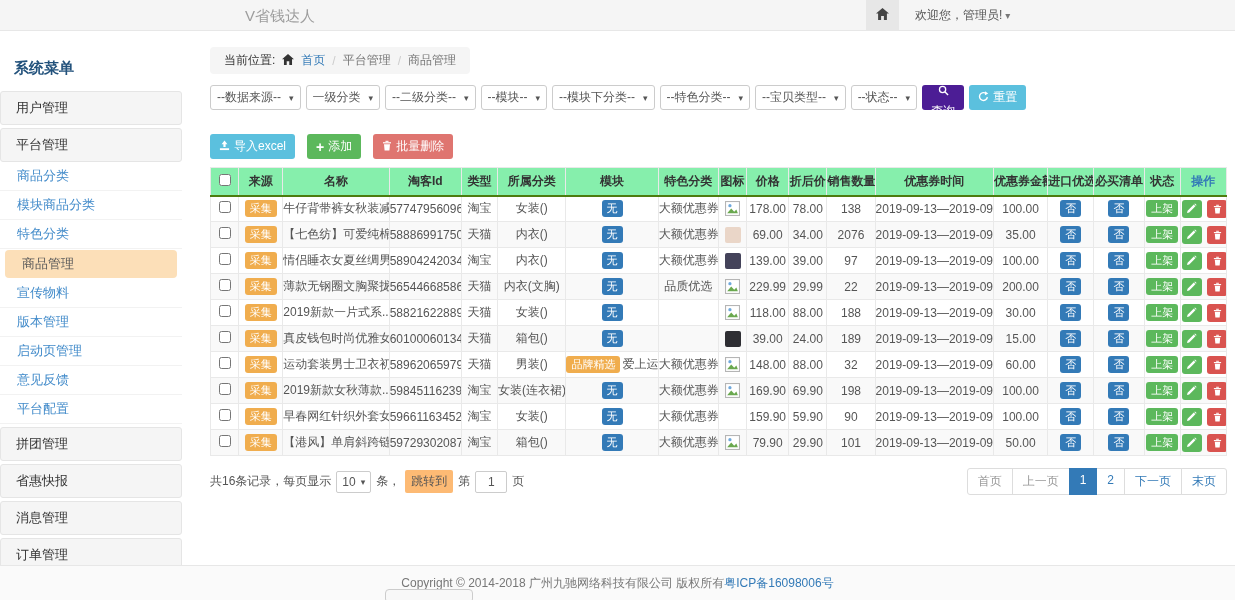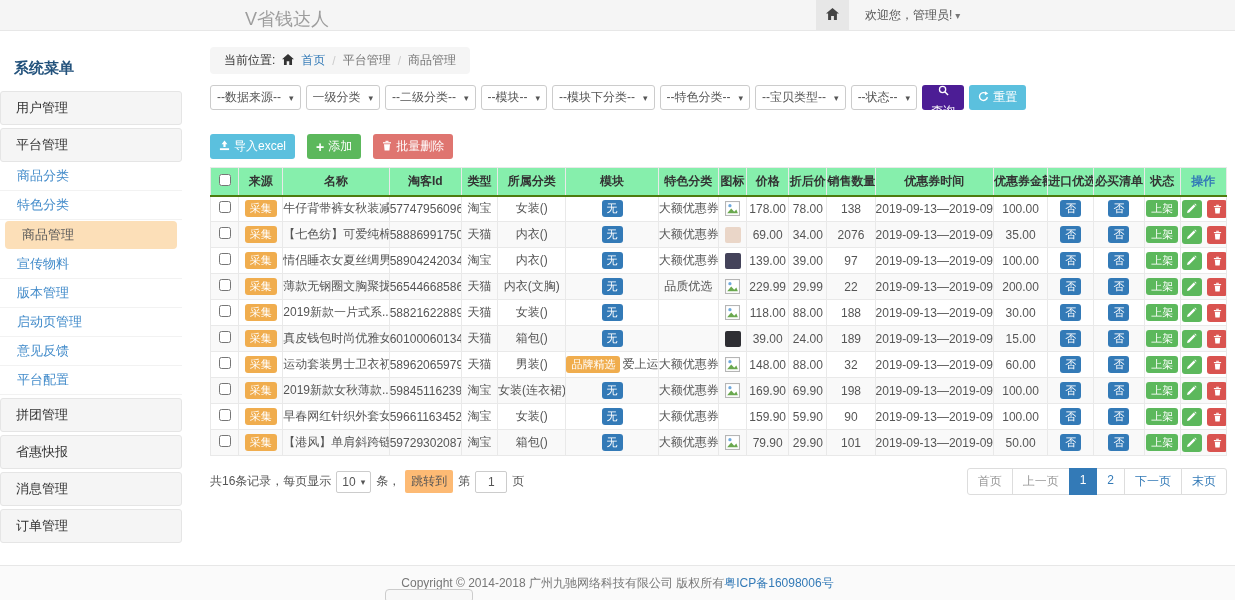--- a/index.html
+++ b/index.html
@@ -1,22 +1,22 @@
 <!DOCTYPE html>
 <html><head>
 <meta charset="utf-8">
 <style>
   * { box-sizing: border-box; margin: 0; padding: 0; }
   html,body { width:1235px; height:600px; overflow:hidden; }
   body { font-family:"Liberation Sans","DejaVu Sans",sans-serif; background:#fff; position:relative; font-size:12px; color:#555; }
 
   
   .topbar { height:31px; background:#f5f5f5; border-bottom:1px solid #e7e7e7; position:relative; }
-  .app-title { position:absolute; left:245px; top:7px; font-size:18px; color:#9d9d9d; }
-  .topbar-right { position:absolute; left:816px; top:0; height:30px; display:flex; align-items:center; }
+  .app-title { position:absolute; left:245px; top:7px; font-size:15px; color:#9d9d9d; }
+  .topbar-right { position:absolute; left:866px; top:0; height:30px; display:flex; align-items:center; }
   .home-btn { width:33px; height:30px; background:#e7e7e7; display:flex; align-items:center; justify-content:center; cursor:pointer; }
   .welcome { margin-left:16px; color:#555; cursor:pointer; }
   .welcome .caret { color:#777; font-size:10px; margin-left:3px; }
 
   
   .sidebar { position:absolute; left:0; top:50px; width:182px; }
   .side-title { color:#23527c; font-weight:bold; font-size:15px; padding:9px 14px 10px; }
   .side-item { cursor:pointer; }
   .side-item.kind-group { background:#f5f5f5; border:1px solid #e5e5e5; border-radius:3px; margin-top:3px; padding:7px 15px; font-size:13px; color:#333; }
   .side-item.kind-sub { background:#fff; padding:5px 15px 5px 17px; font-size:13px; color:#428bca; border-bottom:1px solid #f2f2f2; }
@@ -102,20 +102,23 @@
   <div class="side-title">系统菜单</div>
   <div>
       <div class="side-item kind-group">
     <span>用户管理</span>
   </div>
       <div class="side-item kind-group">
     <span>平台管理</span>
   </div>
       <div class="side-item kind-sub">
     <span>商品分类</span>
+  </div>
+      <div class="side-item kind-sub">
+    <span>模块商品分类</span>
   </div>
       <div class="side-item kind-sub">
     <span>特色分类</span>
   </div>
       <div class="side-item kind-sub active">
     <span>商品管理</span>
   </div>
       <div class="side-item kind-sub">
     <span>宣传物料</span>
   </div>

